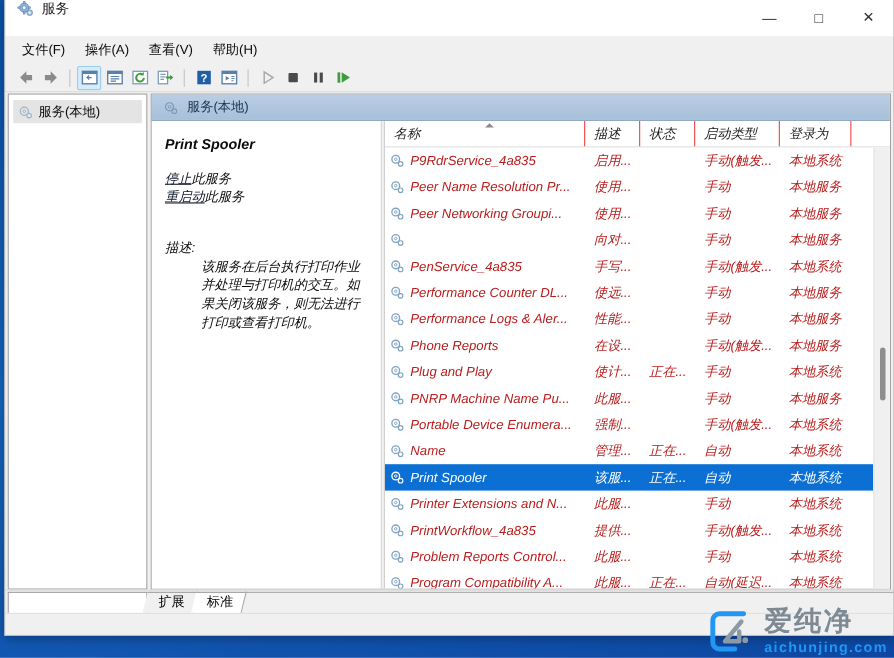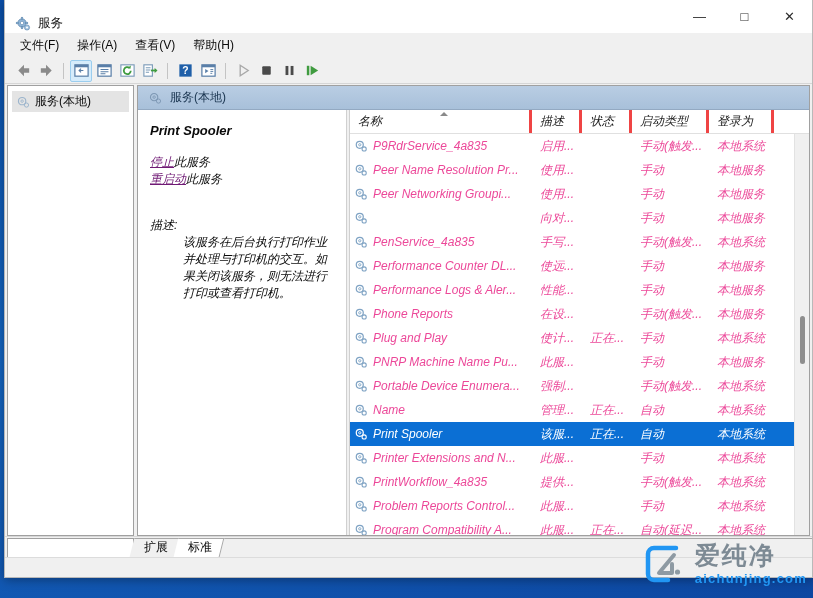--- a/index.html
+++ b/index.html
@@ -29,21 +29,21 @@
     display: flex;
     flex-direction: column;
     box-shadow: 0 2px 10px rgba(0,0,0,.35);
   }
 
   
   #titlebar {
     height: 33px;
     background: #ffffff;
     display: flex;
-    align-items: flex-end;
+    align-items: flex-start;
     flex: 0 0 auto;
     border-bottom: 1px solid #ffffff;
   }
   #titlebar .app-icon {
     width: 16px; height: 16px;
     margin-left: 10px; margin-right: 7px;
     position: relative;
     flex: 0 0 auto;
   }
   #titlebar .title-text {
@@ -190,21 +190,21 @@
     color: #0a0a0a;
     margin-bottom: 16px;
   }
   .svc-link-row {
     font-size: 12px;
     color: #0a0a0a;
     line-height: 17px;
     white-space: nowrap;
   }
   .svc-link {
-    color: #701a75;
+    color: #0f172a;
     text-decoration: underline;
   }
   #desc-block {
     margin-top: 29px;
     font-size: 12px;
     color: #0a0a0a;
     line-height: 17px;
   }
   #desc-label { margin-bottom: 0px; }
   #desc-text { word-break: break-all; margin-left: 33px; }
@@ -234,21 +234,21 @@
     border-bottom: 1px solid #e0e0e0;
     flex: 0 0 auto;
     position: relative;
   }
   .col-h {
     font-size: 12px;
     color: #1a1a1a;
     display: flex;
     align-items: center;
     padding-left: 8px;
-    border-right: 3px solid #ef4444;
+    border-right: 1px solid #ef4444;
     position: relative;
     overflow: hidden;
     white-space: nowrap;
     flex: 0 0 auto;
   }
   .col-h.sorted::after {
     content: "";
     position: absolute;
     left: 50%;
     top: 2px;
@@ -273,21 +273,21 @@
   #rows {
     flex: 1 1 auto;
     min-width: 0;
     overflow: hidden;
   }
   .row {
     height: 24px;
     display: flex;
     align-items: center;
     font-size: 12px;
-    color: #ec4899;
+    color: #b91c1c;
     white-space: nowrap;
   }
   .row.selected {
     background: #0b6fd4;
     color: #ffffff;
   }
   .cell {
     padding-left: 8px;
     overflow: hidden;
     white-space: nowrap;
@@ -369,21 +369,21 @@
     height: 20px;
     background: #f0f0f0;
     flex: 0 0 auto;
     border-top: 1px solid #dcdcdc;
   }
 
   
   #watermark {
     position: absolute;
     right: 6px;
-    bottom: 12px;
+    bottom: 2px;
     display: flex;
     align-items: center;
     gap: 9px;
     z-index: 50;
   }
   #wm-mark {
     width: 44px; height: 44px;
     position: relative;
     flex: 0 0 auto;
   }

